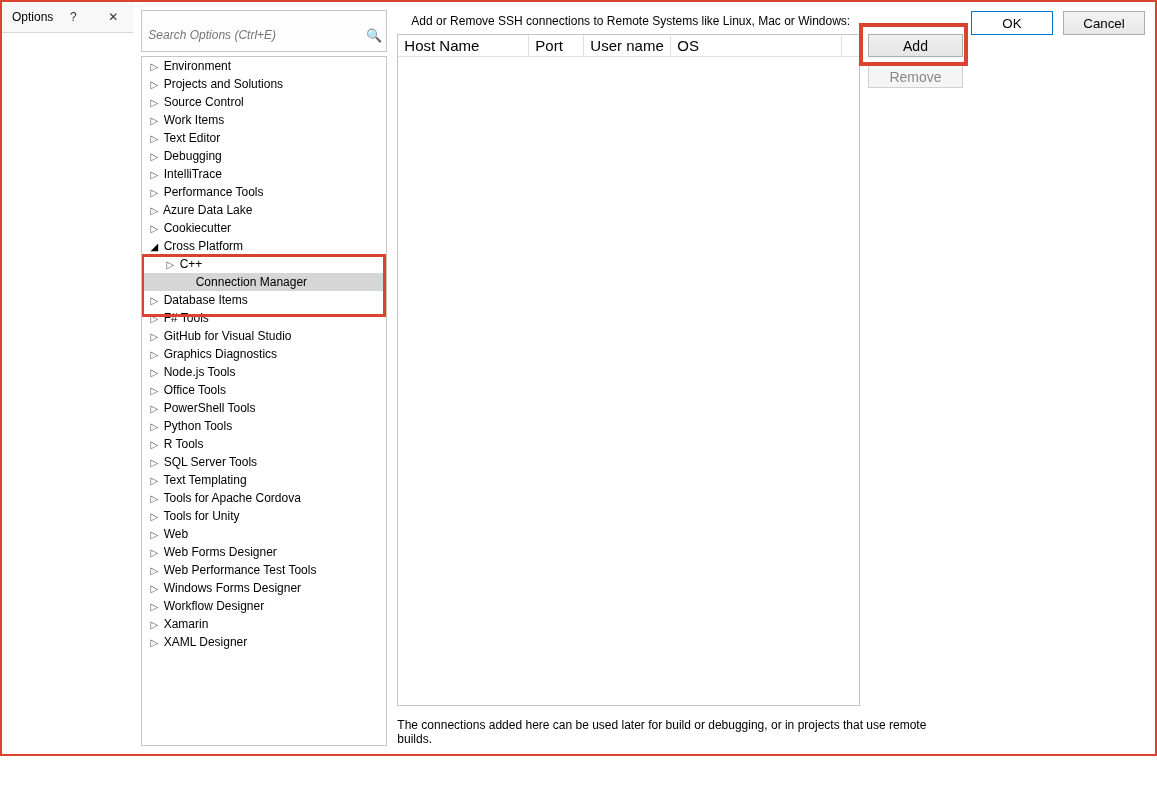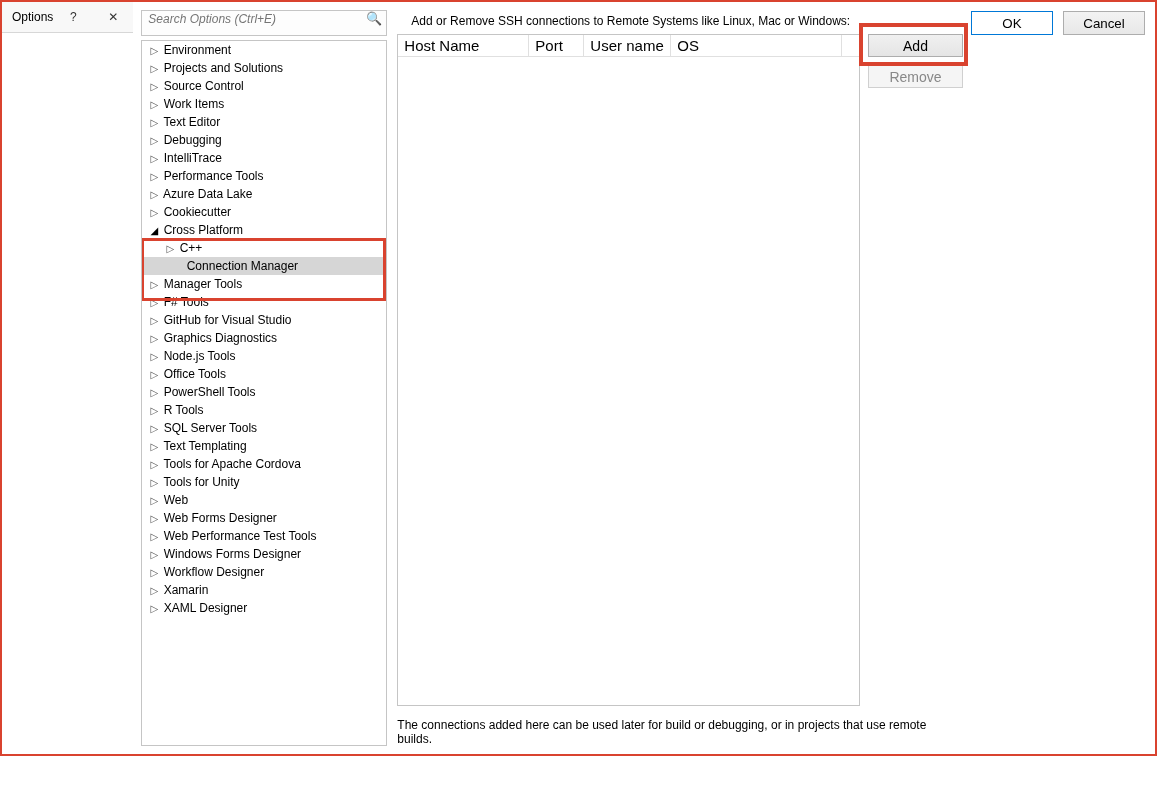--- a/index.html
+++ b/index.html
@@ -2,30 +2,30 @@
 <html><head>
 <meta charset="utf-8">
 <style>
 html,body{margin:0;padding:0;font-family:"Segoe UI",Tahoma,sans-serif;font-size:12px;color:#000;background:#fff}
 .frame{width:1157px;height:756px;box-sizing:border-box;border:2px solid #d9432f;background:#fff;position:relative;display:flex;flex-direction:row}
 .titlebar{height:30px;border-bottom:1px solid #d7d7d7;display:flex;align-items:center;padding-left:10px;background:#f8f8f8}
 .titlebar .title{flex:1}
 .titlebar .btn{width:40px;height:30px;display:flex;align-items:center;justify-content:center;font-family:"Segoe UI Symbol",sans-serif;font-size:12px;color:#333}
 .body{flex:1;display:flex;padding:8px;gap:10px;min-height:0}
 .sidebar{width:246px;display:flex;flex-direction:column}
-.search{height:24px;border:1px solid #c5c5c5;background:#fdfdfd;display:flex;align-items:flex-start;padding:0 4px;margin-bottom:4px}
+.search{height:24px;border:1px solid #c5c5c5;background:#fdfdfd;display:flex;align-items:flex-end;padding:8px 4px;margin-bottom:4px}
 .search input{flex:1;border:none;outline:none;background:transparent;font-style:italic;color:#6d6d6d;font-size:12px}
 .search .mag{color:#555;font-size:13px}
 .tree{flex:1;border:1px solid #c5c5c5;background:#fff;overflow:auto;position:relative}
 .node{height:18px;line-height:18px;white-space:nowrap;cursor:default;padding-left:6px}
 .arrow{display:inline-block;width:12px;text-align:center;color:#555;font-size:10px}
 .arrow.open{color:#000}
 .node.l0{padding-left:6px}
 .node.l1{padding-left:22px}
-.node.l2{padding-left:29px}
+.node.l2{padding-left:38px}
 .node.selected{background:#d6d6d6}
 .highlight{position:absolute;border:3px solid #d9432f;pointer-events:none}
 .hl-tree{left:-1px;top:197px;width:239px;height:57px}
 .main{flex:1;display:flex;flex-direction:column;min-width:0}
 .desc{margin:4px 0 6px 14px}
 .middle{flex:1;display:flex;gap:8px;min-height:0}
 .tablewrap{flex:1;border:1px solid #c5c5c5;background:#fff;display:flex;flex-direction:column}
 .thead{display:flex;border-bottom:1px solid #e0e0e0;background:#fff}
 .th{border-right:1px solid #e0e0e0;padding:2px 6px;font-size:15px;color:#000}
 .c1{width:118px}.c2{width:42px}.c3{width:74px}.c4{width:158px}.c5{flex:1;border-right:none}
@@ -62,27 +62,28 @@
           <div class="node l0"><span class="arrow">▷</span><span> Work Items</span></div>
           <div class="node l0"><span class="arrow">▷</span><span> Text Editor</span></div>
           <div class="node l0"><span class="arrow">▷</span><span> Debugging</span></div>
           <div class="node l0"><span class="arrow">▷</span><span> IntelliTrace</span></div>
           <div class="node l0"><span class="arrow">▷</span><span> Performance Tools</span></div>
           <div class="node l0"><span class="arrow">▷</span><span> Azure Data Lake</span></div>
           <div class="node l0"><span class="arrow">▷</span><span> Cookiecutter</span></div>
           <div class="node l0"><span class="arrow open">◢</span><span> Cross Platform</span></div>
           <div class="node l1"><span class="arrow">▷</span><span> C++</span></div>
           <div class="node l2 selected"><span class="arrow"></span><span> Connection Manager</span></div>
-          <div class="node l0"><span class="arrow">▷</span><span> Manager Tools</span></div>
+          <div class="node l0"><span class="arrow">▷</span><span> Database Items</span></div>
           <div class="node l0"><span class="arrow">▷</span><span> F# Tools</span></div>
           <div class="node l0"><span class="arrow">▷</span><span> GitHub for Visual Studio</span></div>
           <div class="node l0"><span class="arrow">▷</span><span> Graphics Diagnostics</span></div>
           <div class="node l0"><span class="arrow">▷</span><span> Node.js Tools</span></div>
           <div class="node l0"><span class="arrow">▷</span><span> Office Tools</span></div>
           <div class="node l0"><span class="arrow">▷</span><span> PowerShell Tools</span></div>
+          <div class="node l0"><span class="arrow">▷</span><span> Python Tools</span></div>
           <div class="node l0"><span class="arrow">▷</span><span> R Tools</span></div>
           <div class="node l0"><span class="arrow">▷</span><span> SQL Server Tools</span></div>
           <div class="node l0"><span class="arrow">▷</span><span> Text Templating</span></div>
           <div class="node l0"><span class="arrow">▷</span><span> Tools for Apache Cordova</span></div>
           <div class="node l0"><span class="arrow">▷</span><span> Tools for Unity</span></div>
           <div class="node l0"><span class="arrow">▷</span><span> Web</span></div>
           <div class="node l0"><span class="arrow">▷</span><span> Web Forms Designer</span></div>
           <div class="node l0"><span class="arrow">▷</span><span> Web Performance Test Tools</span></div>
           <div class="node l0"><span class="arrow">▷</span><span> Windows Forms Designer</span></div>
           <div class="node l0"><span class="arrow">▷</span><span> Workflow Designer</span></div>

